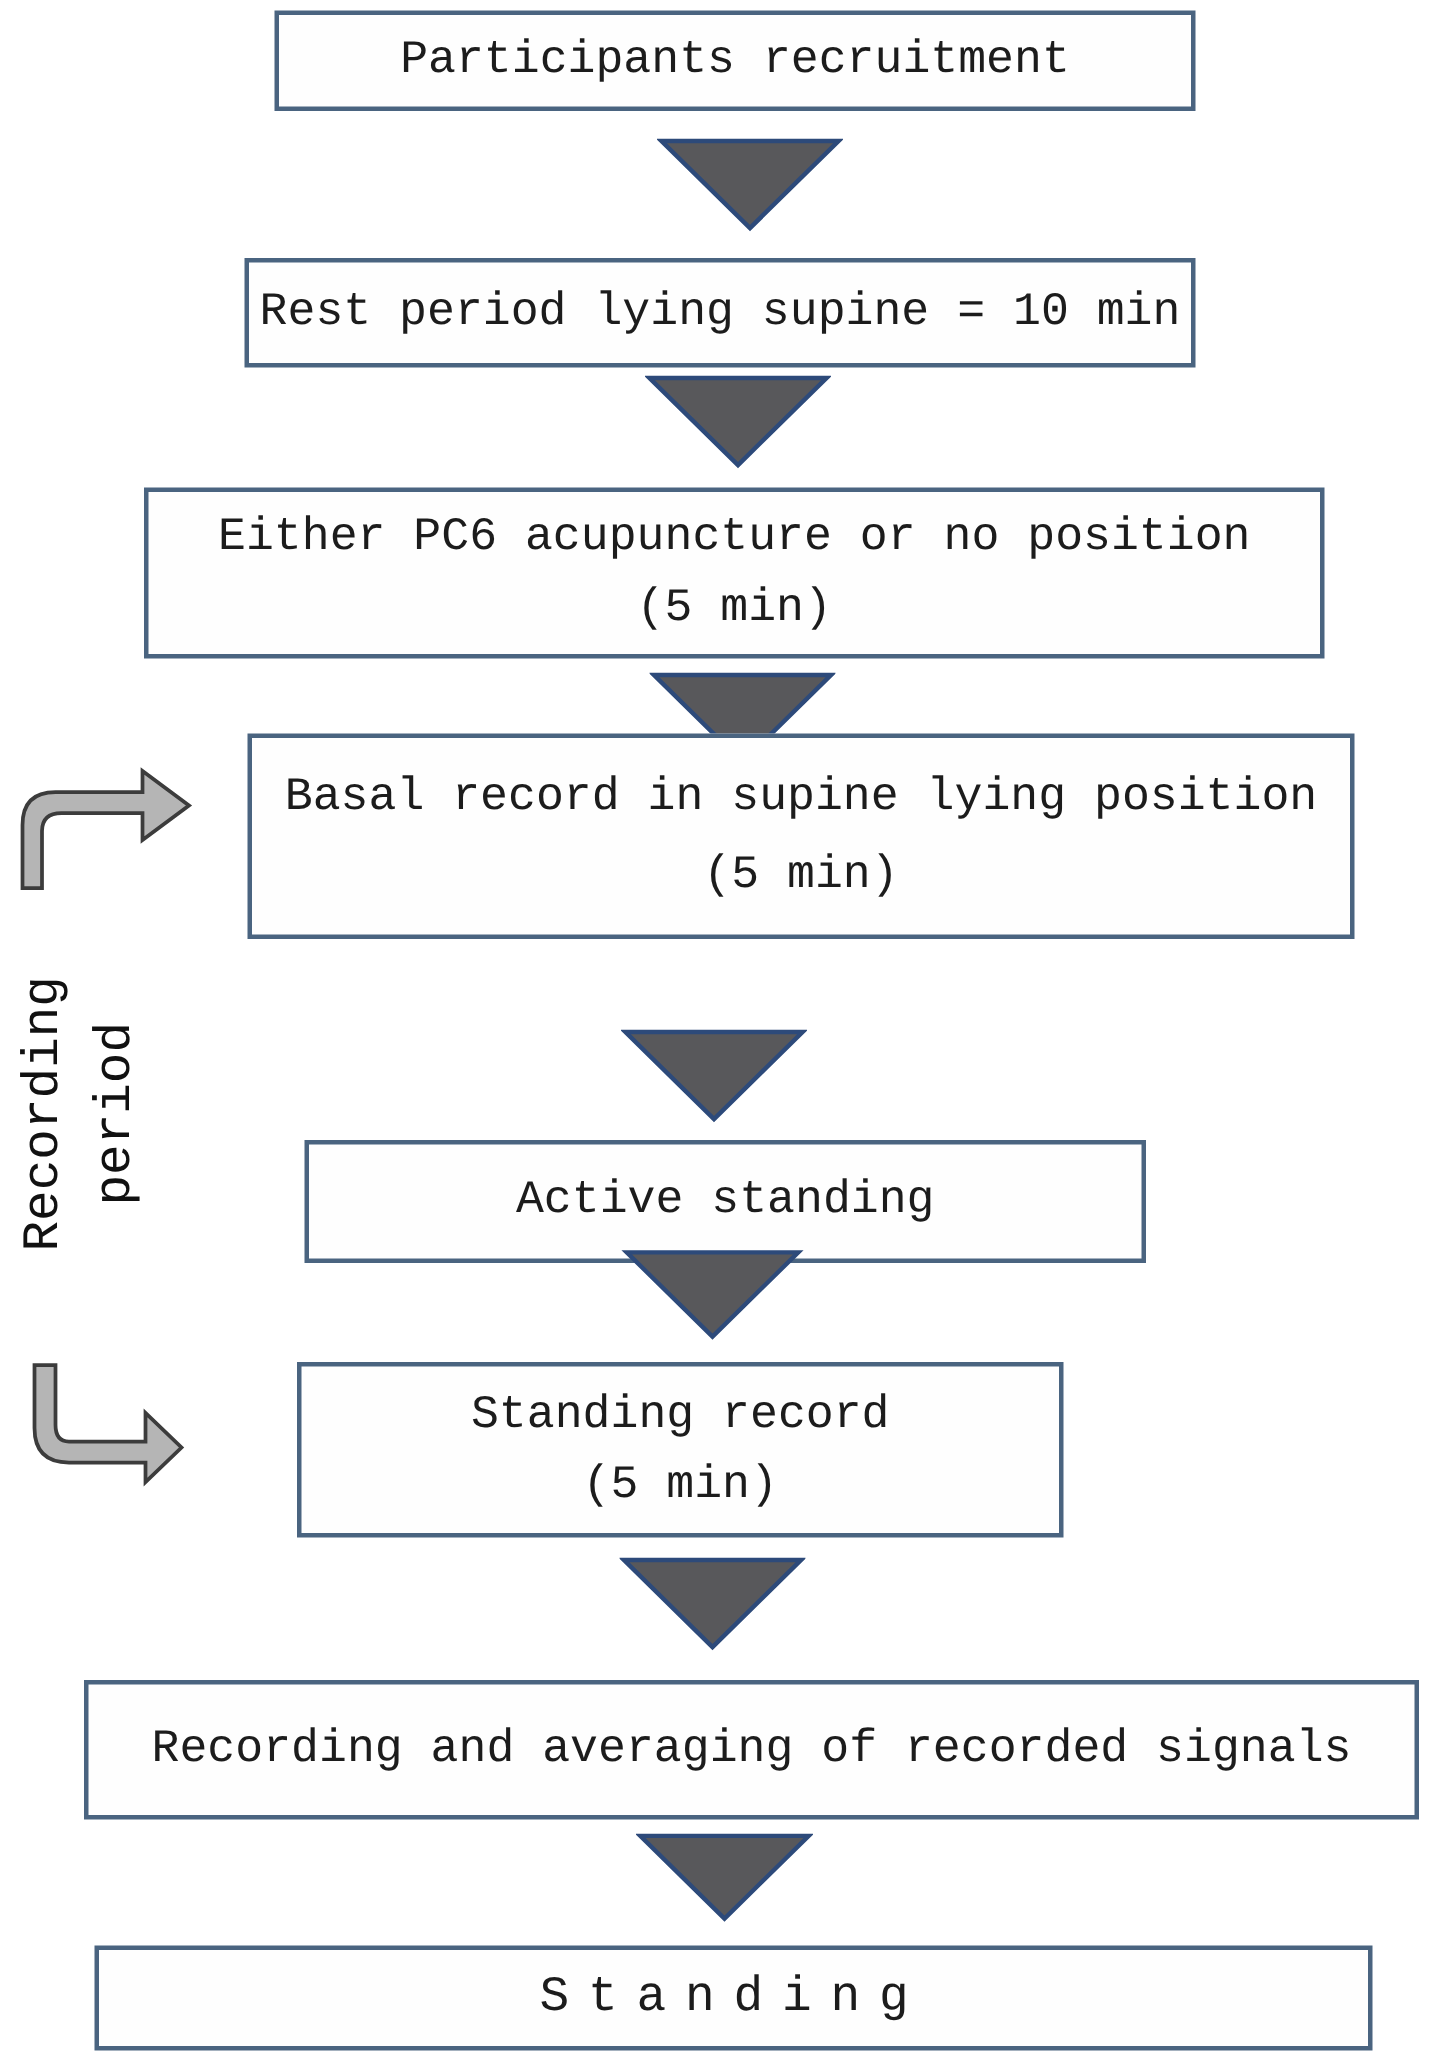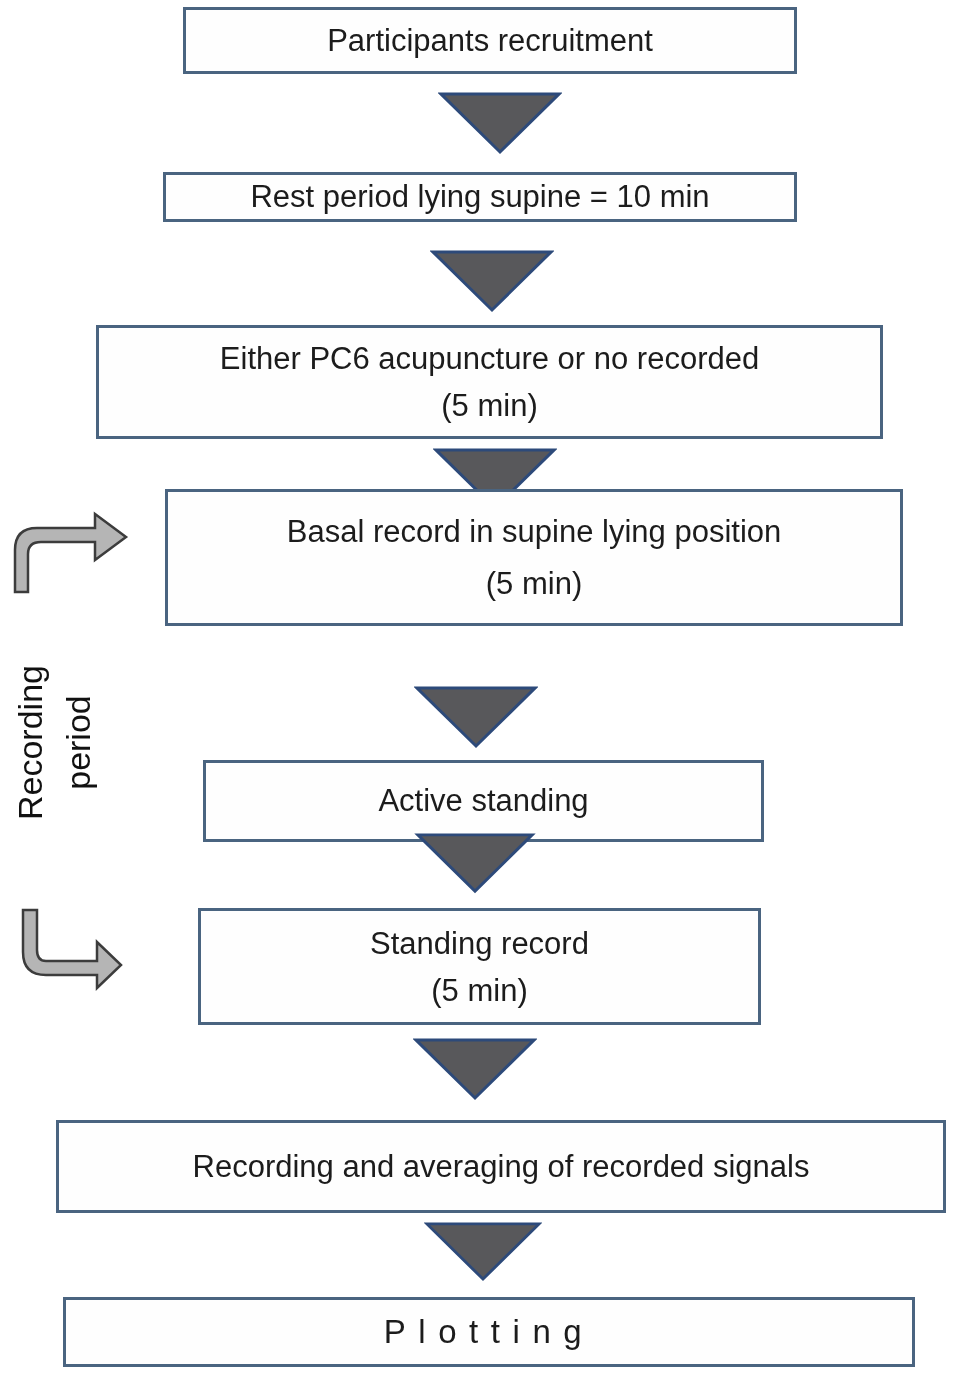--- a/index.html
+++ b/index.html
@@ -1,20 +1,20 @@
 <!DOCTYPE html>
 <html><head>
 <meta charset="utf-8">
 <style>
   html,body{margin:0;padding:0;background:#ffffff;}
   #stage{
     position:relative;
     width:969px;height:1381px;
     background:#ffffff;
-    font-family:Liberation Sans, sans-serif;
+    font-family:Liberation Mono, monospace;
     color:#1c1c1c;
     overflow:hidden;
   }
   .box{
     position:absolute;
     box-sizing:border-box;
     background:#fefefe;
     border:3px solid #4a6480;
     display:flex;
     flex-direction:column;
@@ -50,30 +50,30 @@
 <div id="stage">
 
   <div class="box" style="left:183px;top:7px;width:614px;height:67px;">
     <div class="line">Participants recruitment</div>
   </div>
 
   <svg class="tri" style="left:438px;top:91px;" width="124" height="64" viewBox="0 0 124 64">
     <polygon points="3,3 121,3 62,61"></polygon>
   </svg>
 
-  <div class="box" style="left:163px;top:172px;width:634px;height:50px;">
+  <div class="box" style="left:163px;top:172px;width:634px;height:73px;">
     <div class="line">Rest period lying supine = 10 min</div>
   </div>
 
   <svg class="tri" style="left:430px;top:249px;" width="124" height="64" viewBox="0 0 124 64">
     <polygon points="3,3 121,3 62,61"></polygon>
   </svg>
 
   <div class="box" style="left:96px;top:325px;width:787px;height:114px;line-height:47px;">
-    <div class="line">Either PC6 acupuncture or no recorded</div>
+    <div class="line">Either PC6 acupuncture or no position</div>
     <div class="line">(5 min)</div>
   </div>
 
   <svg class="tri" style="left:433px;top:447px;" width="124" height="64" viewBox="0 0 124 64">
     <polygon points="3,3 121,3 62,61"></polygon>
   </svg>
 
   <svg class="elbow" style="left:10px;top:510px;" width="125" height="90" viewBox="0 0 125 90">
     <path d="M5,82 L5,40 Q5,18 27,18 L85,18 L85,4 L116,27 L85,50 L85,32 L31,32 Q18,32 18,44 L18,82 Z"></path>
   </svg>
@@ -99,34 +99,34 @@
   </div>
 
   <svg class="tri" style="left:413px;top:832px;" width="124" height="62" viewBox="0 0 124 64">
     <polygon points="3,3 121,3 62,61"></polygon>
   </svg>
 
   <svg class="elbow" style="left:18px;top:902px;" width="110" height="92" viewBox="0 0 110 92">
     <path d="M5,8 L5,50 Q5,73 28,73 L79,73 L79,86 L103,63 L79,40 L79,59 L28,59 Q19,59 19,48 L19,8 Z"></path>
   </svg>
 
-  <div class="box" style="left:198px;top:908px;width:563px;height:117px;line-height:47px;">
+  <div class="box" style="left:198px;top:908px;width:511px;height:117px;line-height:47px;">
     <div class="line">Standing record</div>
     <div class="line">(5 min)</div>
   </div>
 
   <svg class="tri" style="left:413px;top:1037px;" width="124" height="64" viewBox="0 0 124 64">
     <polygon points="3,3 121,3 62,61"></polygon>
   </svg>
 
   <div class="box" style="left:56px;top:1120px;width:890px;height:93px;">
     <div class="line">Recording and averaging of recorded signals</div>
   </div>
 
   <svg class="tri" style="left:424px;top:1221px;" width="118" height="61" viewBox="0 0 124 64">
     <polygon points="3,3 121,3 62,61"></polygon>
   </svg>
 
   <div class="box spaced" style="left:63px;top:1297px;width:852px;height:70px;">
-    <div class="line">Plotting</div>
+    <div class="line">Standing</div>
   </div>
 
 </div>
 
 </body></html>

